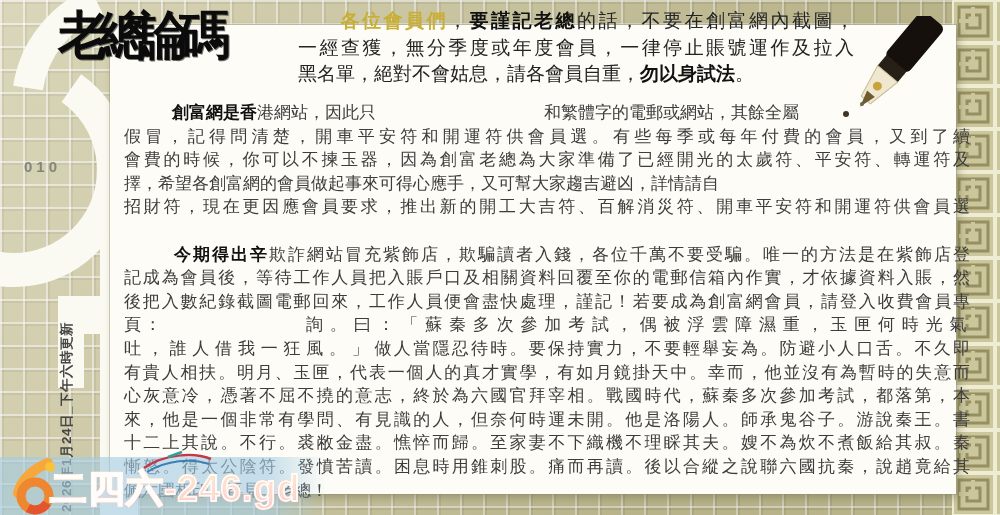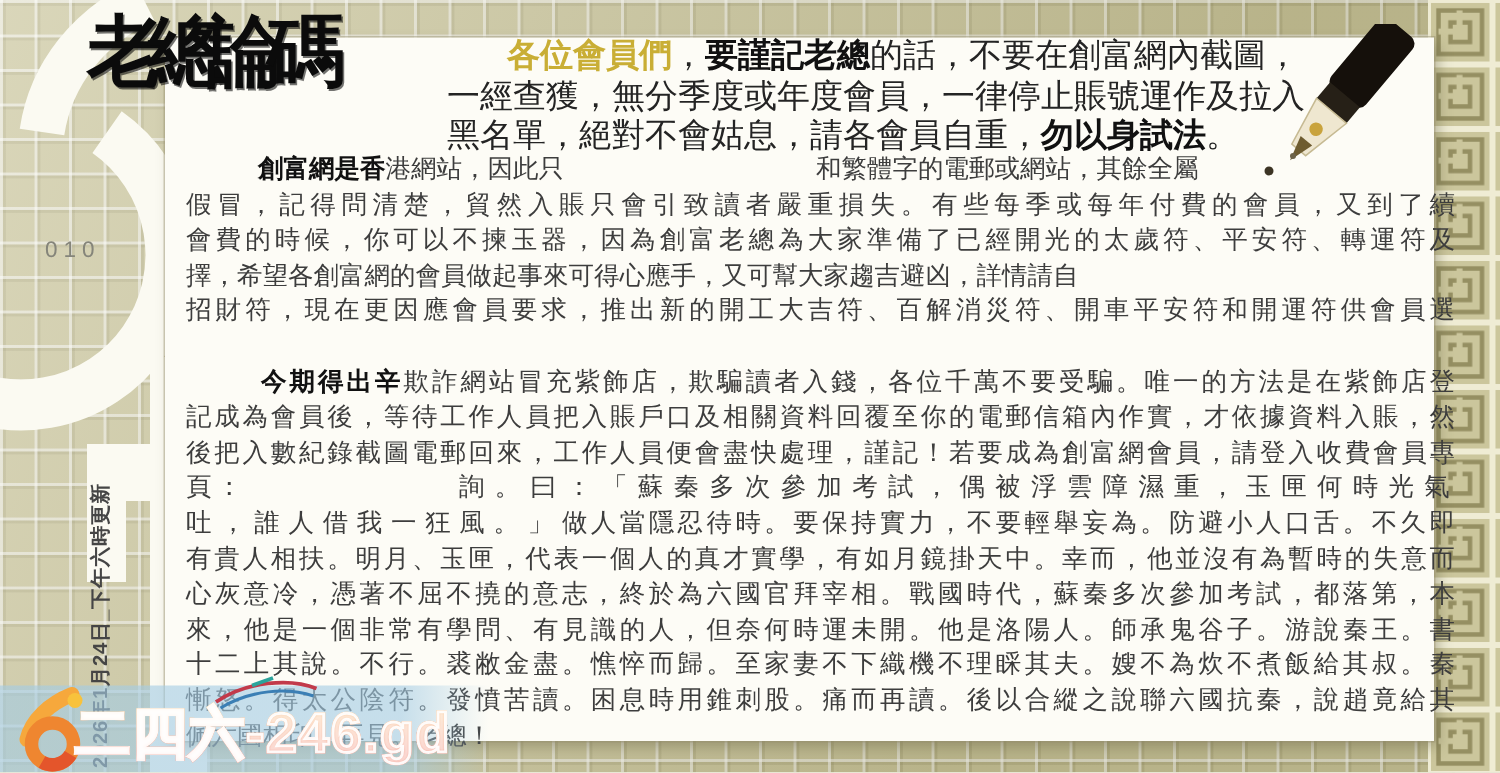--- a/index.html
+++ b/index.html
@@ -11,36 +11,36 @@
     background-image:
       linear-gradient(rgba(255,255,255,.6) 2px, transparent 2px),
       linear-gradient(90deg, rgba(255,255,255,.6) 2px, transparent 2px),
       linear-gradient(rgba(125,120,80,.22) 4px, transparent 4px),
       linear-gradient(90deg, rgba(125,120,80,.22) 4px, transparent 4px);
     background-size:23px 23px;}
   .tiles::after{content:"";position:absolute;inset:0;
     background:linear-gradient(115deg, rgba(255,255,250,.35), rgba(120,115,70,.18) 70%);}
   .meander{position:absolute;right:0;top:0;width:48px;height:515px;}
   .swirl{position:absolute;left:0;top:0;width:160px;height:515px;}
-  .issue{position:absolute;left:30px;top:158px;font-family:"Liberation Sans",sans-serif;
-    font-size:15px;font-weight:400;color:#85857a;letter-spacing:4px;}
+  .issue{position:absolute;left:24px;top:158px;font-family:"Liberation Sans",sans-serif;
+    font-size:15px;font-weight:700;color:#85857a;letter-spacing:4px;}
   
   .paper{position:absolute;left:110px;top:25px;width:846px;height:469px;
     background:#fdfcf6;box-shadow:0 0 0 1px rgba(150,145,110,.45),3px 4px 8px rgba(90,85,55,.35);}
   .calli{position:absolute;left:58px;top:6px;width:290px;font-size:52px;line-height:1.1;
     font-weight:900;letter-spacing:-12px;color:#0b0b0b;font-family:"DejaVu Serif",serif;
     text-shadow:1px 1px 0 rgba(0,0,0,.55);}
   
   .tline{text-align:justify;white-space:nowrap;}
   .tline.fill{text-align-last:justify;-moz-text-align-last:justify;}
   .gap{display:inline-block;height:1px;vertical-align:baseline;}
   .b{font-weight:900;color:#111;}
   .y{font-weight:900;color:#c9ae35;}
   .sp{letter-spacing:3.5px;}
-  #notice{position:absolute;left:298px;top:24px;width:556px;font-size:22px;color:#242424;}
+  #notice{position:absolute;left:298px;top:8px;width:556px;font-size:19px;color:#242424;}
   #notice .tline{height:26.5px;line-height:26.5px;}
   #bodytext{position:absolute;left:104px;top:101px;width:846px;font-size:17px;color:#3d3d3d;margin-left:20px;}
   #bodytext .tline{height:23.6px;line-height:23.6px;}
   .pen{position:absolute;left:828px;top:16px;width:125px;height:115px;}
   
   .datestamp{position:absolute;left:58px;top:512px;width:200px;height:20px;
     transform:rotate(-90deg);transform-origin:0 0;
     font-family:"Liberation Sans",sans-serif;font-size:13.5px;font-weight:700;
     color:#454545;letter-spacing:.5px;white-space:nowrap;}
   
@@ -89,21 +89,21 @@
   <div class="calli">老總論碼</div>
 
   <div id="notice">
       <div class="tline fill"><span class="gap" style="width: 40px;"></span><span class="y">各位會員們</span><span class="">，</span><span class="b">要謹記老總</span><span class="">的話，不要在創富網內截圖，</span></div>
       <div class="tline fill"><span class="">一經查獲，無分季度或年度會員，一律停止賬號運作及拉入</span></div>
       <div class="tline"><span class="">黑名單，絕對不會姑息，請各會員自重，</span><span class="b">勿以身試法</span><span class="">。</span></div>
     </div>
 
   <div id="bodytext">
       <div class="tline"><span class="gap" style="width: 48px;"></span><span class="b">創富網是香</span><span class="">港網站，因此只</span><span class="gap" style="width: 168px;"></span><span class="">和繁體字的電郵或網站，其餘全屬</span></div>
-      <div class="tline fill"><span class="">假冒，記得問清楚，貿然入賬只會引致讀者嚴重損失。有些每季或每年付費的會員，又到了續</span></div>
+      <div class="tline fill"><span class="">假冒，記得問清楚，開車平安符和開運符供會員選。有些每季或每年付費的會員，又到了續</span></div>
       <div class="tline fill"><span class="">會費的時候，你可以不揀玉器，因為創富老總為大家準備了已經開光的太歲符、平安符、轉運符及</span></div>
       <div class="tline"><span class="">擇，希望各創富網的會員做起事來可得心應手，又可幫大家趨吉避凶，詳情請自</span></div>
       <div class="tline fill"><span class="">招財符，現在更因應會員要求，推出新的開工大吉符、百解消災符、開車平安符和開運符供會員選</span></div>
       <div class="tline"><span class="gap" style="width: 55px;"></span></div>
       <div class="tline fill"><span class="gap" style="width: 48px;"></span><span class="b">今期得出辛</span><span class="">欺詐網站冒充紫飾店，欺騙讀者入錢，各位千萬不要受騙。唯一的方法是在紫飾店登</span></div>
       <div class="tline fill"><span class="">記成為會員後，等待工作人員把入賬戶口及相關資料回覆至你的電郵信箱內作實，才依據資料入賬，然</span></div>
       <div class="tline fill"><span class="">後把入數紀錄截圖電郵回來，工作人員便會盡快處理，謹記！若要成為創富網會員，請登入收費會員專</span></div>
       <div class="tline fill"><span class="">頁：</span><span class="gap" style="width: 138px;"></span><span class="sp">詢。曰：「蘇秦多次參加考試，偶被浮雲障濕重，玉匣何時光氣</span></div>
       <div class="tline fill"><span class="sp">吐，誰人借我一狂風。」</span><span class="">做人當隱忍待時。要保持實力，不要輕舉妄為。防避小人口舌。不久即</span></div>
       <div class="tline fill"><span class="">有貴人相扶。明月、玉匣，代表一個人的真才實學，有如月鏡掛天中。幸而，他並沒有為暫時的失意而</span></div>

